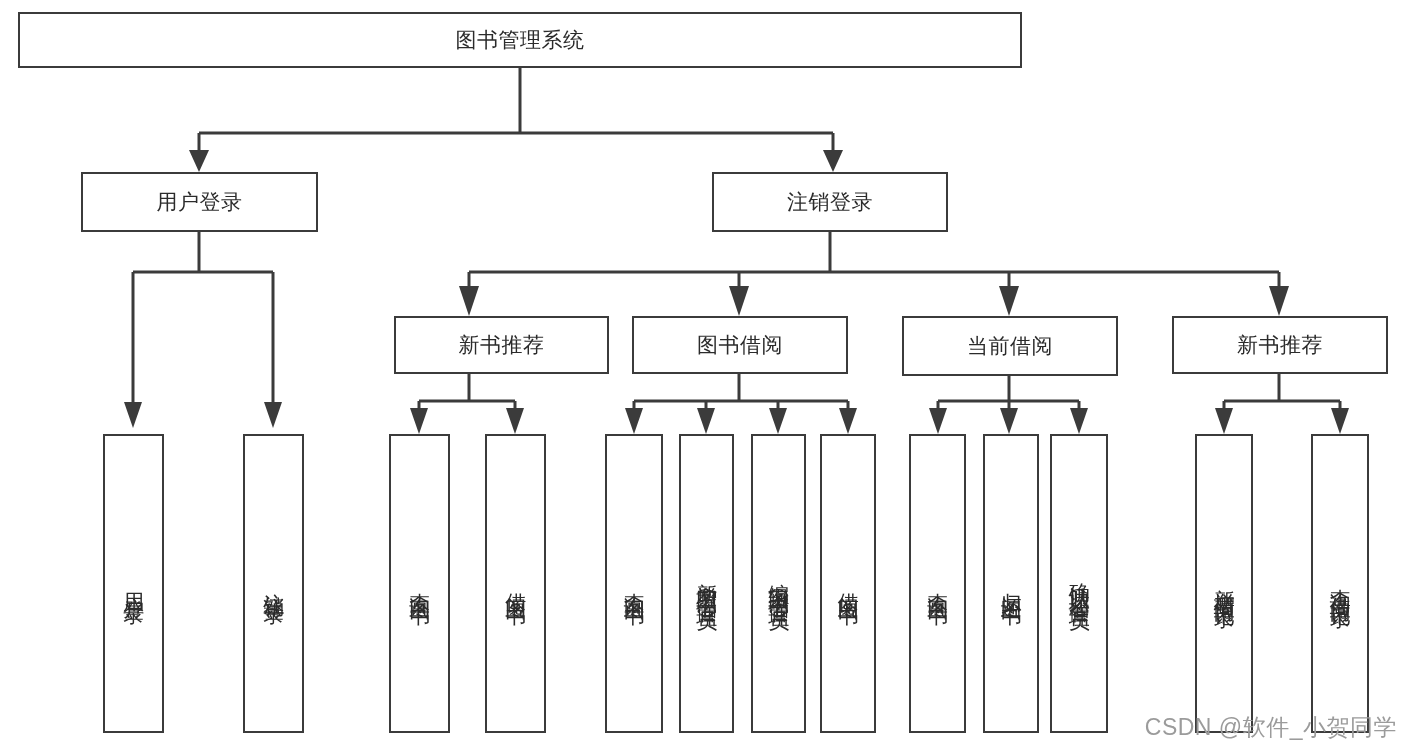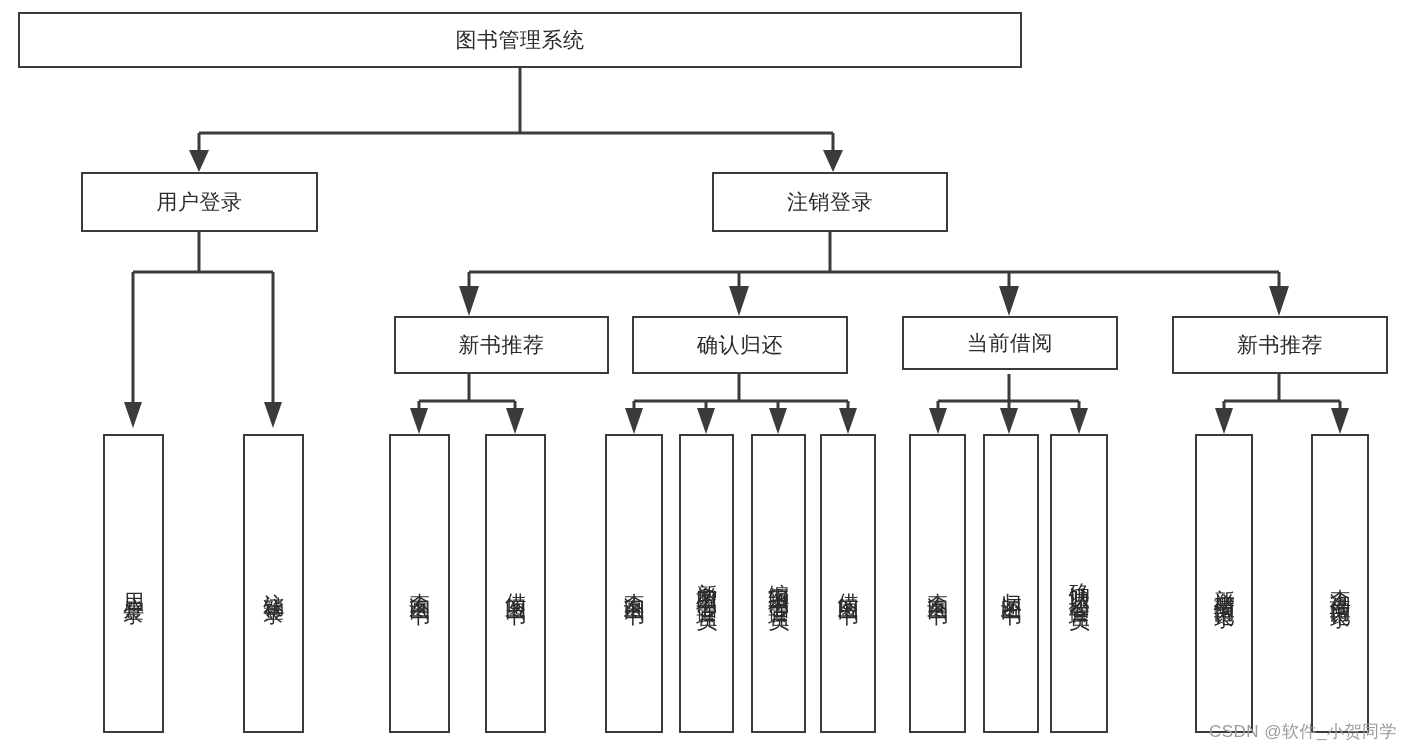--- a/index.html
+++ b/index.html
@@ -53,21 +53,21 @@
     writing-mode: vertical-rl;
     text-orientation: upright;
   }
   .node.h .htext {
     display: block;
   }
   #watermark {
     position: absolute;
     right: 8px;
     bottom: 4px;
-    font-size: 17px;
+    font-size: 23px;
     color: #9b9b9b;
     letter-spacing: 0.5px;
     white-space: nowrap;
   }
 </style>
 </head>
 <body>
 
 <div id="canvas">
 
@@ -145,23 +145,23 @@
     <span class="htext">用户登录</span>
   </div>
   <div class="node h" style="left:712px; top:172px; width:236px; height:60px;">
     <span class="htext">注销登录</span>
   </div>
 
   <div class="node h" style="left:362px; top:316px; width:215px; height:58px;margin-left:32px;">
     <span class="htext">新书推荐</span>
   </div>
   <div class="node h" style="left:632px; top:316px; width:216px; height:58px;">
-    <span class="htext">确认归还</span>
-  </div>
-  <div class="node h" style="left:902px; top:316px; width:216px; height:54px;">
+    <span class="htext">图书借阅</span>
+  </div>
+  <div class="node h" style="left:902px; top:316px; width:216px; height:60px;">
     <span class="htext">当前借阅</span>
   </div>
   <div class="node h" style="left:1172px; top:316px; width:216px; height:58px;">
     <span class="htext">新书推荐</span>
   </div>
 
   <div class="node v" style="left:103px; top:434px; width:61px; height:299px;">
     <span class="vtext">用户登录</span>
   </div>
   <div class="node v" style="left:243px; top:434px; width:61px; height:299px;">

